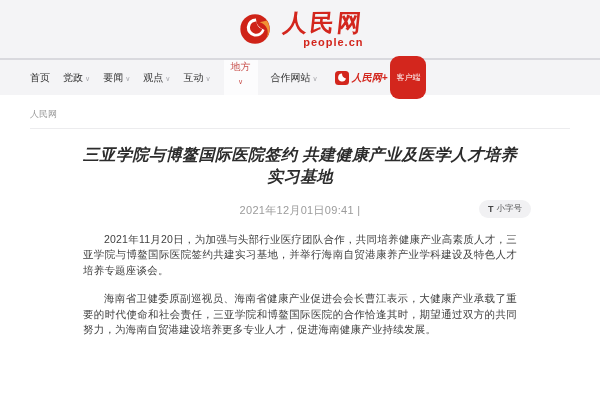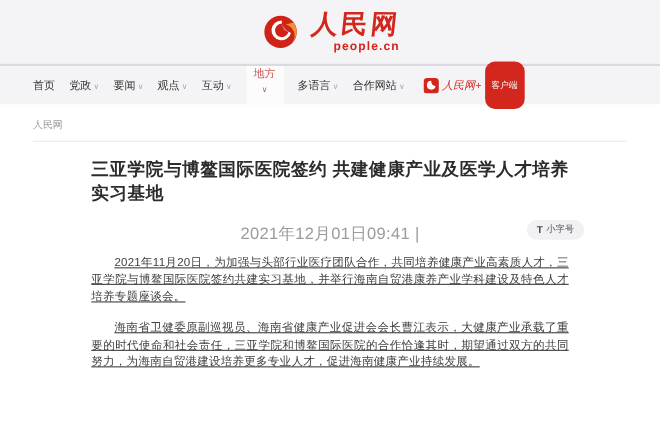--- a/index.html
+++ b/index.html
@@ -17,42 +17,42 @@
   
   .nav-bar { height:37px; background:#f4f4f6; border-top:2px solid #d9d9de;
     display:flex; align-items:center; padding:0 18px 0 30px; gap:13px; white-space:nowrap; }
   .nav-item { font-size:10px; color:#333; display:flex; align-items:center; gap:2px; cursor:pointer; height:100%; }
   .nav-item .caret { font-size:7px; color:#a8a8ad; margin-top:2px; }
   .nav-item.active { color:#c9534f; background:#fcfcfd; padding:0 7px;flex-direction:column; }
   .nav-item.active .caret { color:#c9534f; }
 
   .nav-right { display:flex; align-items:center; gap:12px; margin-left:4px; }
   .app-badge { display:flex; align-items:center; gap:3px; cursor:pointer; }
-  .app-badge-cn { color:#d3261d; font-size:10px; font-weight:normal; font-style:italic; }
+  .app-badge-cn { color:#d3261d; font-size:10px; font-weight:bold; font-style:italic; }
   .app-pill { background:#d3261d; color:#fff; font-size:8px; padding:16px 6px; border-radius:9px; }
   .hamburger { display:flex; flex-direction:column; gap:2.5px; cursor:pointer; padding:2px; }
 
   
   .breadcrumb-bar { padding:8px 30px 0; background:#fff; }
   .breadcrumb { font-size:9px; color:#999; cursor:pointer; display:inline-block; }
   .breadcrumb-rule { margin:7px 30px 0; border-bottom:1px solid #ececee; }
 
   
   .article { width:434px; margin:0 auto; }
   .article-title { margin-top:15px; font-size:16px; font-weight:bold; color:#2c2c2c;
-    line-height:1.4; text-align:left; letter-spacing:.5px; }
+    line-height:1.4; text-align:center; letter-spacing:.5px;font-style:italic; }
   .article-meta { position:relative; margin-top:11px; height:20px; }
   .article-date { position:absolute; left:0; right:0; text-align:center; top:3px;
-    font-size:15px; color:#9b9b9b; letter-spacing:.3px; }
+    font-size:11px; color:#9b9b9b; letter-spacing:.3px; }
   .font-size-pill { position:absolute; right:-14px; top:0; background:#f1f1f3; border-radius:10px;
     padding:3px 9px; font-size:8.5px; color:#555; cursor:pointer; display:flex; align-items:center; gap:3px; }
   .font-size-pill .t-icon { font-weight:bold; font-size:9px; color:#444; }
   .article-body { margin-top:12px; }
   .article-body p { font-size:10.5px; color:#404040; line-height:15.5px;
-    text-indent:2em; text-align:justify; margin-bottom:13px; letter-spacing:.2px;text-decoration:underline; }
+    text-indent:2em; text-align:justify; margin-bottom:13px; letter-spacing:.2px; }
 </style>
 </head>
 <body>
 
 <div class="top-header">
   <div class="logo">
     <svg class="logo-swirl" viewBox="0 0 40 40">
       <circle cx="19" cy="20" r="15.5" fill="#cf2318"></circle>
       <path d="M31.5 11 A15.5 15.5 0 0 1 30 30.5 A11 11 0 0 0 24 13 Z" fill="#ef9335"></path>
       <path d="M20 9 a9.5 9.5 0 1 0 9 12 a12 12 0 0 1 -9 -12 z" fill="#ffffff"></path>
@@ -80,24 +80,20 @@
   <div class="nav-item">
     <span>观点</span>
     <span class="caret">∨</span>
   </div>
   <div class="nav-item">
     <span>互动</span>
     <span class="caret">∨</span>
   </div>
   <div class="nav-item active">
     <span>地方</span>
-    <span class="caret">∨</span>
-  </div>
-  <div class="nav-item">
-    <span>多语言</span>
     <span class="caret">∨</span>
   </div>
   <div class="nav-item">
     <span>合作网站</span>
     <span class="caret">∨</span>
   </div>
 
   <div class="nav-right">
     <div class="app-badge">
       <svg width="14" height="14" viewBox="0 0 14 14">

